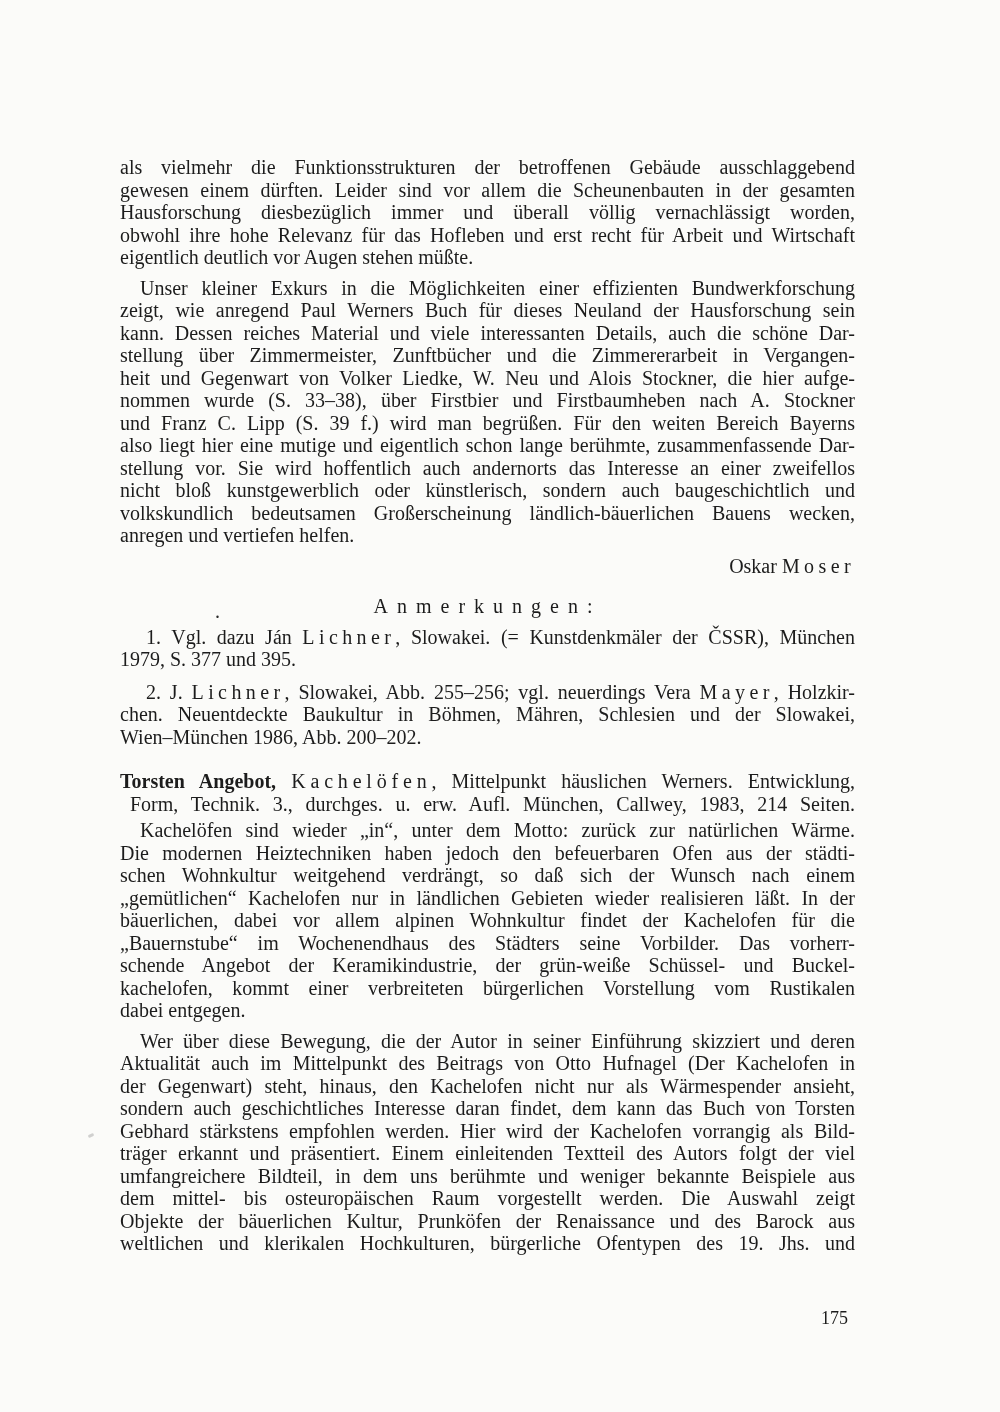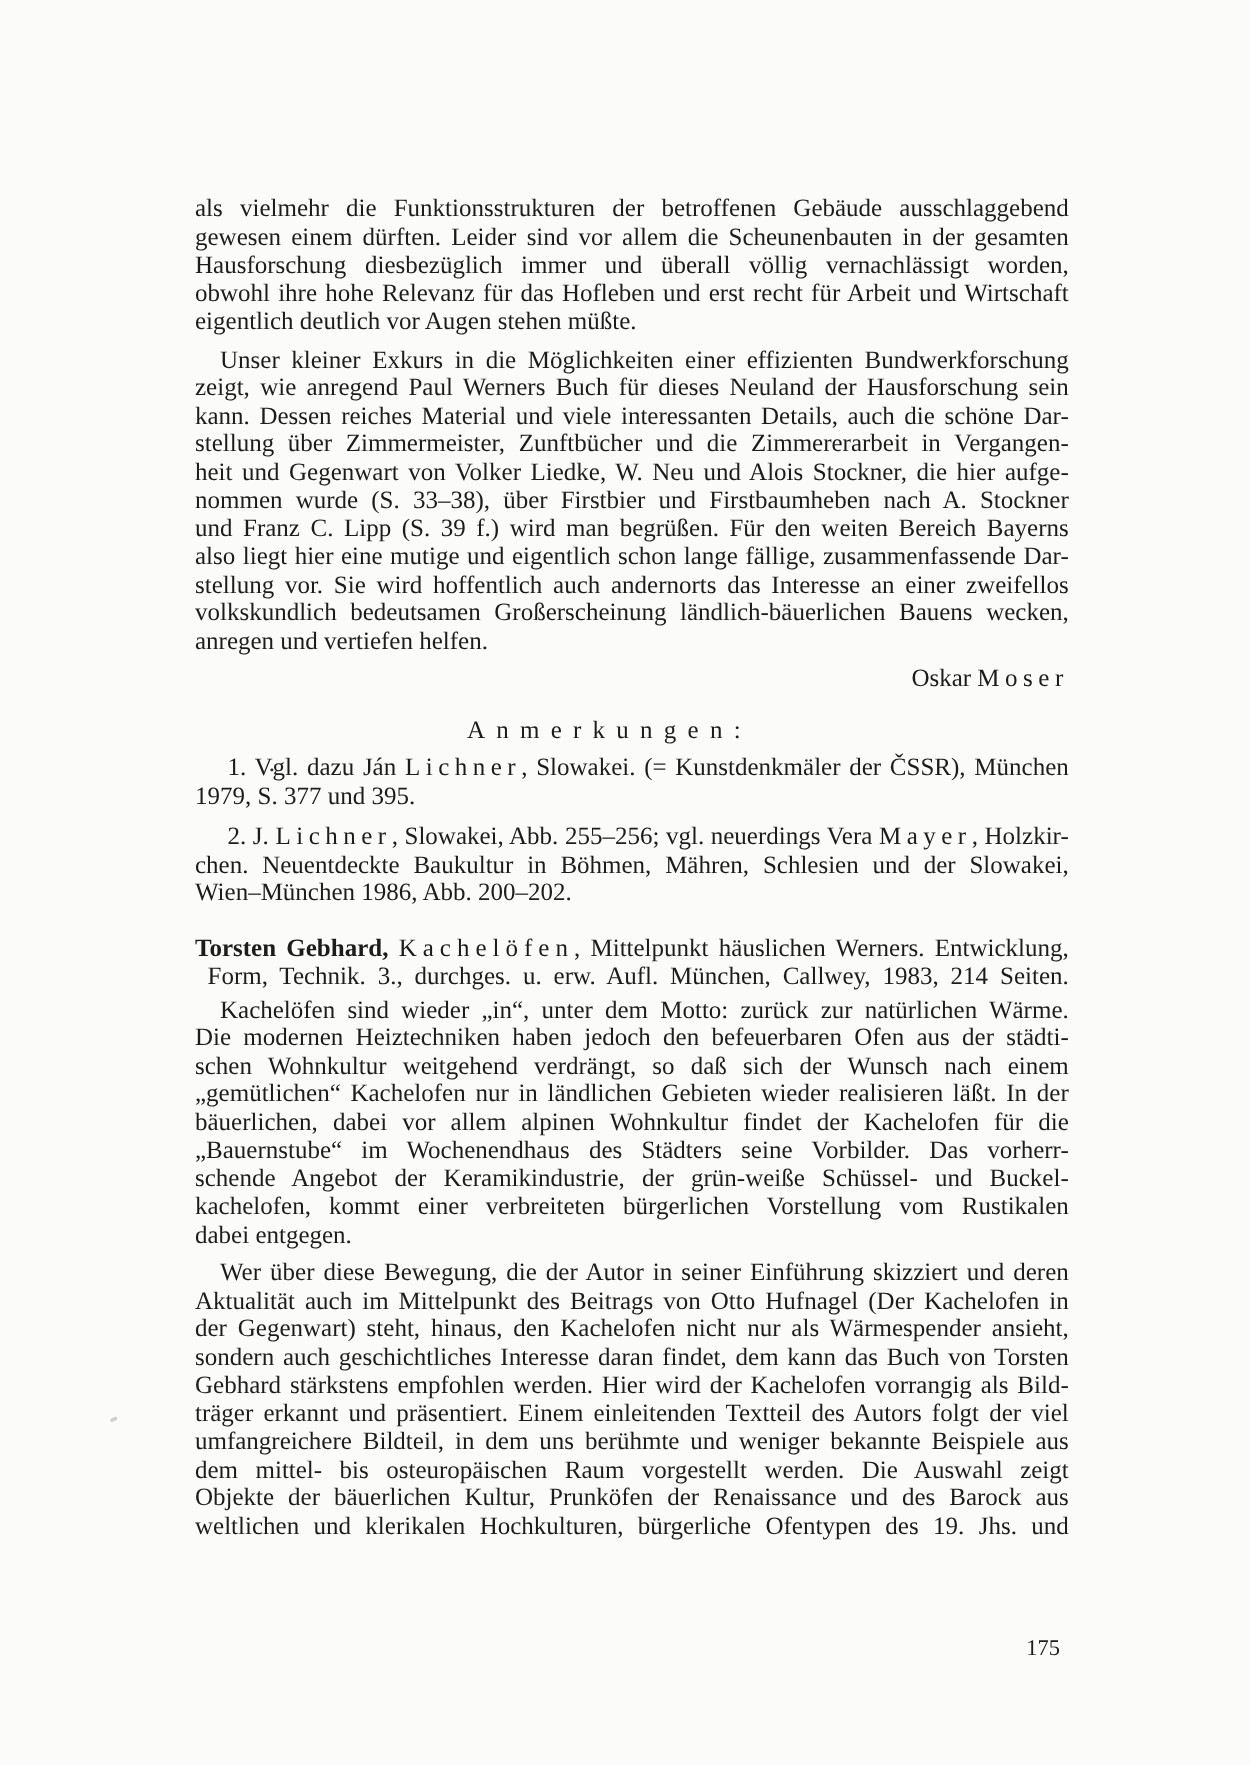--- a/index.html
+++ b/index.html
@@ -10,21 +10,21 @@
     font-family: "Liberation Serif", "DejaVu Serif", serif;
     position: relative;
     overflow: hidden;
   }
   .textblock {
     position: absolute;
     left: 120px; top: 156px; width: 735px;
     font-size: 20px;
     line-height: 22.5px;
   }
-  .line { text-align: justify; text-align-last: justify; margin-left: 36px; }
+  .line { text-align: justify; text-align-last: justify; }
   .line.last { text-align-last: left; }
   .indent { text-indent: 20px; font-family: Liberation Serif, serif; }
   .indent-note { text-indent: 26px; }
   .review-l2 { text-indent: 10px; }
   .gesperrt { letter-spacing: 0.22em; font-family: Liberation Serif, serif; }
   .gesperrt2 { letter-spacing: 0.24em; }
   .bold { font-weight: bold; }
 
   .para-p2    { margin-top: 8px; }
   .sigline    { margin-top: 8px; text-align: right; }
@@ -72,22 +72,23 @@
   </div>
 
   <div class="para para-p2">
     <div class="line indent">Unser kleiner Exkurs in die Möglichkeiten einer effizienten Bundwerkforschung</div>
     <div class="line">zeigt, wie anregend Paul Werners Buch für dieses Neuland der Hausforschung sein</div>
     <div class="line">kann. Dessen reiches Material und viele interessanten Details, auch die schöne Dar-</div>
     <div class="line">stellung über Zimmermeister, Zunftbücher und die Zimmererarbeit in Vergangen-</div>
     <div class="line">heit und Gegenwart von Volker Liedke, W. Neu und Alois Stockner, die hier aufge-</div>
     <div class="line">nommen wurde (S. 33–38), über Firstbier und Firstbaumheben nach A. Stockner</div>
     <div class="line">und Franz C. Lipp (S. 39 f.) wird man begrüßen. Für den weiten Bereich Bayerns</div>
-    <div class="line">also liegt hier eine mutige und eigentlich schon lange fällige, zusammenfassende Dar-</div>
+    <div class="line">also liegt hier eine mutige und eigentlich schon lange berühmte, zusammenfassende Dar-</div>
     <div class="line">stellung vor. Sie wird hoffentlich auch andernorts das Interesse an einer zweifellos</div>
+    <div class="line">nicht bloß kunstgewerblich oder künstlerisch, sondern auch baugeschichtlich und</div>
     <div class="line">volkskundlich bedeutsamen Großerscheinung ländlich-bäuerlichen Bauens wecken,</div>
     <div class="line last">anregen und vertiefen helfen.</div>
   </div>
 
   <div class="sigline">
     <span>Oskar</span>
     <span class="gesperrt">Moser</span>
   </div>
 
   <div class="heading">Anmerkungen:</div>
@@ -97,21 +98,21 @@
     <div class="line last">1979, S. 377 und 395.</div>
   </div>
 
   <div class="note note-2">
     <div class="line indent-note"><span>2. J. </span><span class="gesperrt">Lichner</span><span>, Slowakei, Abb. 255–256; vgl. neuerdings Vera </span><span class="gesperrt">Mayer</span><span>, Holzkir-</span></div>
     <div class="line">chen. Neuentdeckte Baukultur in Böhmen, Mähren, Schlesien und der Slowakei,</div>
     <div class="line last">Wien–München 1986, Abb. 200–202.</div>
   </div>
 
   <div class="review-head">
-    <div class="line"><span class="bold">Torsten Gebhard,</span> <span class="gesperrt2">Kachelöfen</span><span>, Mittelpunkt häuslichen Werners. Entwicklung,</span></div>
+    <div class="line"><span class="bold">Torsten Angebot,</span> <span class="gesperrt2">Kachelöfen</span><span>, Mittelpunkt häuslichen Werners. Entwicklung,</span></div>
     <div class="line review-l2">Form, Technik. 3., durchges. u. erw. Aufl. München, Callwey, 1983, 214 Seiten.</div>
   </div>
 
   <div class="para para-p3">
     <div class="line indent">Kachelöfen sind wieder „in“, unter dem Motto: zurück zur natürlichen Wärme.</div>
     <div class="line">Die modernen Heiztechniken haben jedoch den befeuerbaren Ofen aus der städti-</div>
     <div class="line">schen Wohnkultur weitgehend verdrängt, so daß sich der Wunsch nach einem</div>
     <div class="line">„gemütlichen“ Kachelofen nur in ländlichen Gebieten wieder realisieren läßt. In der</div>
     <div class="line">bäuerlichen, dabei vor allem alpinen Wohnkultur findet der Kachelofen für die</div>
     <div class="line">„Bauernstube“ im Wochenendhaus des Städters seine Vorbilder. Das vorherr-</div>

